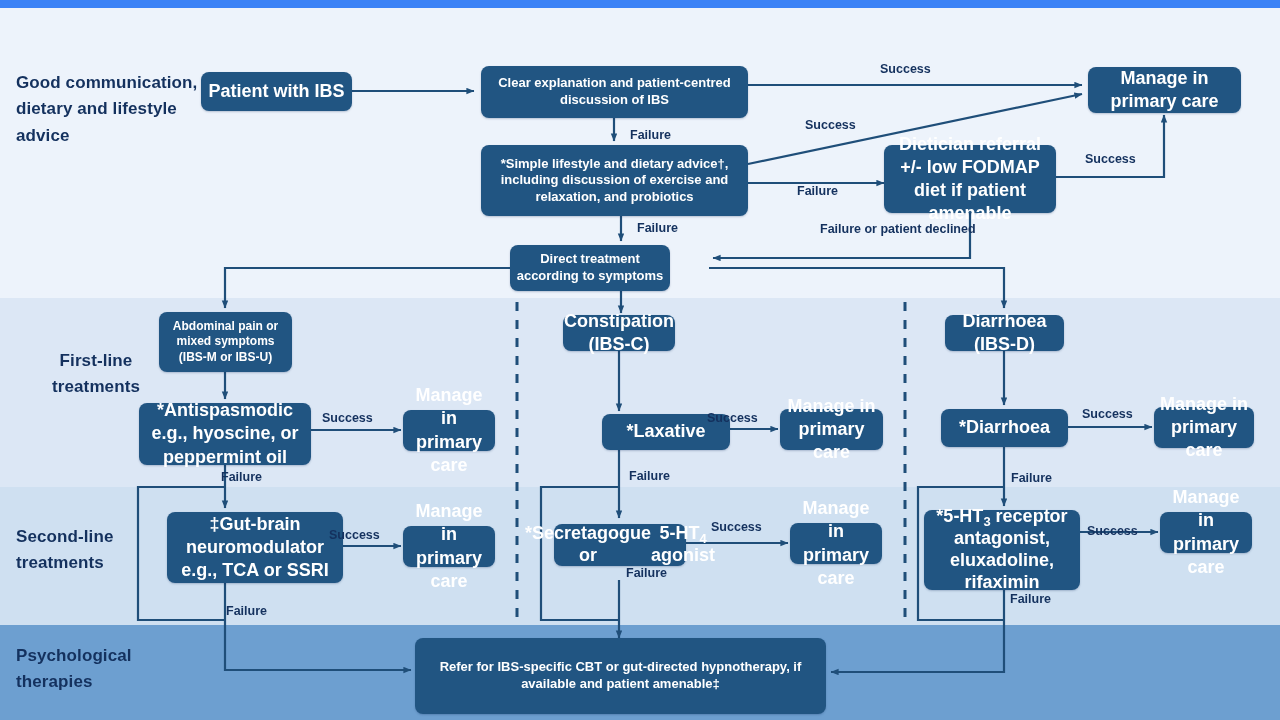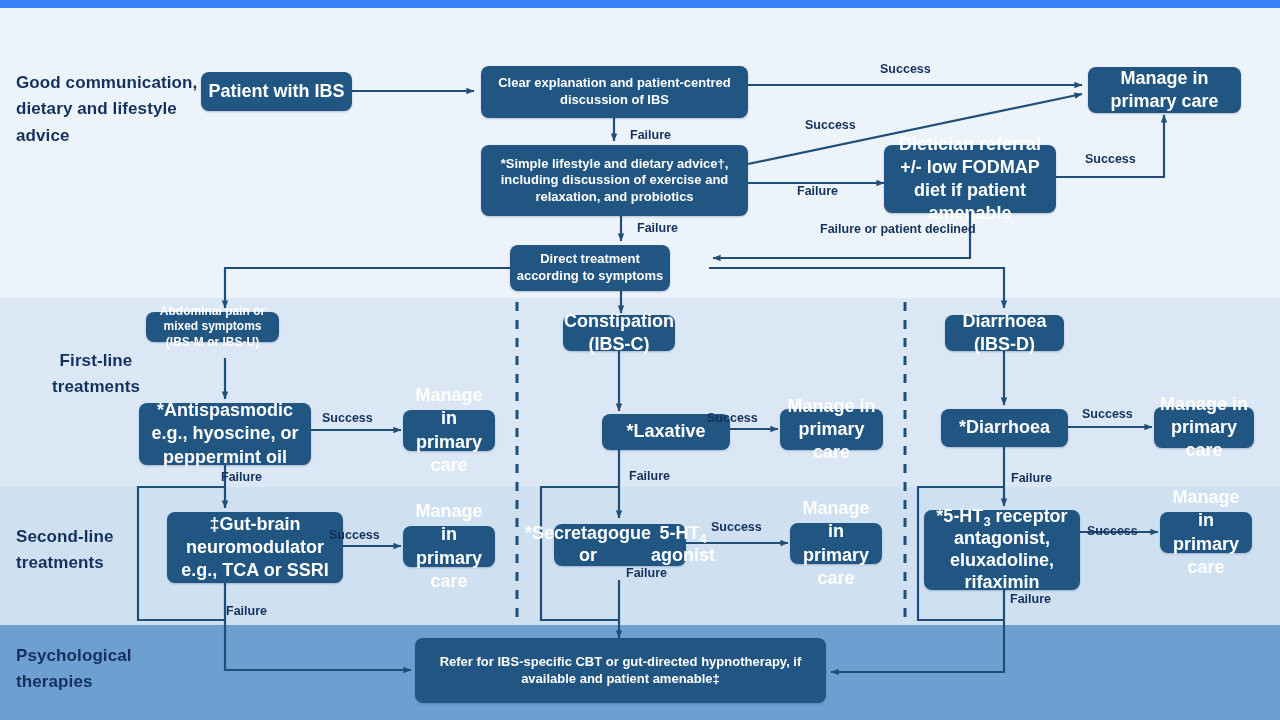--- a/index.html
+++ b/index.html
@@ -120,21 +120,21 @@
   <div class="node wide" style="left:481px;top:66px;width:267px;height:52px;">Clear explanation and patient-centred discussion of IBS</div>
 
   <div class="node wide" style="left:481px;top:145px;width:267px;height:71px;">*Simple lifestyle and dietary advice†, including discussion of exercise  and relaxation, and probiotics</div>
 
   <div class="node" style="left:884px;top:145px;width:172px;height:68px;">Dietician referral  +/- low FODMAP diet if patient amenable</div>
 
   <div class="node" style="left:1088px;top:67px;width:153px;height:46px;">Manage in primary care</div>
 
   <div class="node wide" style="left:510px;top:245px;width:160px;height:46px;">Direct treatment according to symptoms</div>
 
-  <div class="node small" style="left:146px;top:312px;width:133px;height:30px;">Abdominal pain or mixed symptoms (IBS-M or IBS-U)</div>
+  <div class="node small" style="left:159px;top:312px;width:133px;height:60px;">Abdominal pain or mixed symptoms (IBS-M or IBS-U)</div>
 
   <div class="node" style="left:563px;top:315px;width:112px;height:36px;">Constipation (IBS-C)</div>
 
   <div class="node" style="left:945px;top:315px;width:119px;height:36px;">Diarrhoea (IBS-D)</div>
 
   <div class="node" style="left:139px;top:403px;width:172px;height:62px;">*Antispasmodic e.g., hyoscine, or peppermint oil</div>
 
   <div class="node" style="left:556px;top:414px;width:128px;height:36px;margin-left:46px;">*Laxative</div>
 
   <div class="node" style="left:941px;top:409px;width:127px;height:38px;">*Diarrhoea</div>
@@ -154,21 +154,21 @@
   </div>
 
   <div class="node" style="left:403px;top:410px;width:92px;height:41px;">Manage in primary care</div>
   <div class="node" style="left:780px;top:409px;width:103px;height:41px;">Manage in primary care</div>
   <div class="node" style="left:1154px;top:407px;width:100px;height:41px;">Manage in primary care</div>
 
   <div class="node" style="left:403px;top:526px;width:92px;height:41px;">Manage in primary care</div>
   <div class="node" style="left:790px;top:523px;width:92px;height:41px;">Manage in primary care</div>
   <div class="node" style="left:1160px;top:512px;width:92px;height:41px;">Manage in primary care</div>
 
-  <div class="node wide" style="left:415px;top:638px;width:411px;height:65px;">Refer for IBS-specific CBT or gut-directed hypnotherapy, if available and patient amenable‡</div>
+  <div class="node wide" style="left:415px;top:638px;width:411px;height:76px;">Refer for IBS-specific CBT or gut-directed hypnotherapy, if available and patient amenable‡</div>
 
   <div class="edge-label" style="left:880px;top:62px;">Success</div>
   <div class="edge-label" style="left:630px;top:128px;">Failure</div>
   <div class="edge-label" style="left:805px;top:118px;">Success</div>
   <div class="edge-label" style="left:797px;top:184px;">Failure</div>
   <div class="edge-label" style="left:1085px;top:152px;">Success</div>
   <div class="edge-label" style="left:637px;top:221px;">Failure</div>
   <div class="edge-label" style="left:820px;top:222px;">Failure or patient declined</div>
 
   <div class="edge-label" style="left:322px;top:411px;">Success</div>

